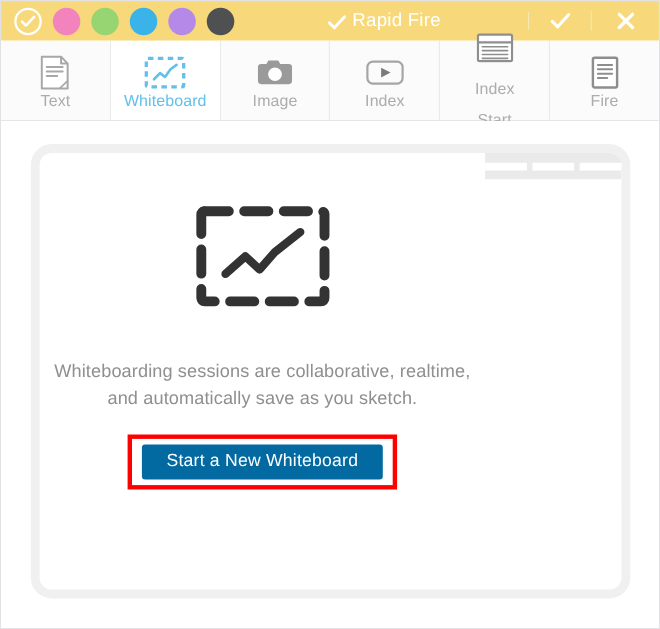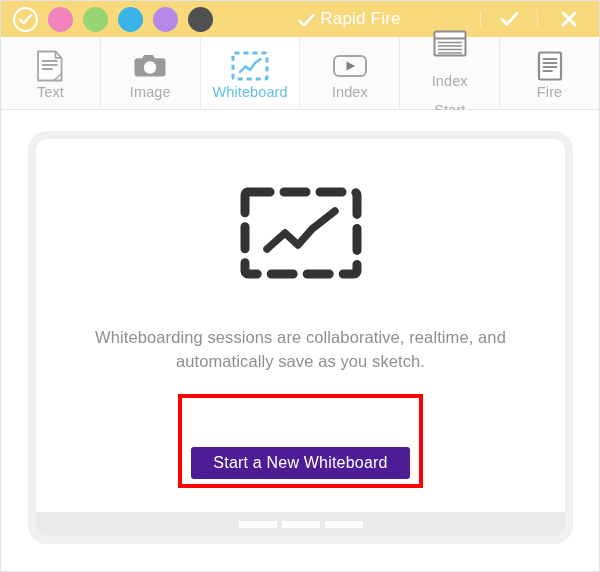--- a/index.html
+++ b/index.html
@@ -150,21 +150,21 @@
 
   .card {
     width: 100%;
     height: 413px;
     background: #ffffff;
     border: 8px solid #f0f0f0;
     border-radius: 19px;
     box-sizing: border-box;
     position: relative;
     display: flex;
-    flex-direction: column;
+    flex-direction: row;
     overflow: hidden;
   }
 
   .card-body {
     flex: 1 1 auto;
     display: flex;
     flex-direction: column;
     align-items: center;
     justify-content: flex-start;
     padding-top: 48px;
@@ -195,33 +195,32 @@
     left: -13px;
     top: -9px;
     right: -13px;
     bottom: -9px;
     border: 4px solid #ff0000;
     box-sizing: border-box;
     pointer-events: none;
   }
   .cta-button {
     display: block;
-    background: #4c1d95;
+    background: #0369a1;
     color: #ffffff;
     border: none;
     border-radius: 3px;
     font-family: "Liberation Sans", sans-serif;
     font-size: 16px;
     letter-spacing: 0.2px;
     padding: 0 22px;
     height: 32px;
     line-height: 32px;
     cursor: pointer;
     white-space: nowrap;
-    margin-top: 44px;
   }
 
   .card-footer {
     height: 24px;
     background: #eaeaea;
     display: flex;
     align-items: center;
     justify-content: center;
     gap: 5px;
     flex: 0 0 auto;
@@ -282,38 +281,38 @@
         <svg width="28" height="32" viewBox="0 0 28 32" aria-hidden="true">
           <path d="M2 1.5 H19.5 L25.5 7.8 V30.5 H2 Z" fill="#ffffff" stroke="#a8a8a8" stroke-width="1.8" stroke-linejoin="round"></path>
           <path d="M19.5 1.5 V7.8 H25.5" fill="none" stroke="#a8a8a8" stroke-width="1.8" stroke-linejoin="round"></path>
           <path d="M6.5 11 H21 M6.5 15 H21 M6.5 19 H16" stroke="#a8a8a8" stroke-width="1.8" stroke-linecap="round"></path>
           <path d="M18 30.5 L25.5 23.5" fill="none" stroke="#a8a8a8" stroke-width="1.6"></path>
         </svg>
       </span>
       <span class="tab-label">Text</span>
     </div>
 
+    <div class="tab active">
+      <span class="tab-icon">
+        <svg width="38" height="30" viewBox="0 0 38 30" aria-hidden="true">
+          <rect x="2" y="2" width="34" height="26" rx="1.5" fill="none" stroke="#63c0ea" stroke-width="3" stroke-dasharray="5 4"></rect>
+          <path d="M9 21 L14.5 15.5 L19 19 L24 12 L29.5 8" fill="none" stroke="#63c0ea" stroke-width="2.4" stroke-linecap="round" stroke-linejoin="round"></path>
+        </svg>
+      </span>
+      <span class="tab-label">Whiteboard</span>
+    </div>
+
     <div class="tab">
       <span class="tab-icon">
         <svg width="34" height="28" viewBox="0 0 34 28" aria-hidden="true">
           <path d="M11 3 H20 L21.8 6.2 H29.5 A3 3 0 0 1 32.5 9.2 V21.5 A3 3 0 0 1 29.5 24.5 H4.5 A3 3 0 0 1 1.5 21.5 V9.2 A3 3 0 0 1 4.5 6.2 H9.2 Z" fill="#9a9a9a"></path>
           <circle cx="17" cy="15.5" r="6.2" fill="#ffffff"></circle>
         </svg>
       </span>
       <span class="tab-label">Image</span>
-    </div>
-
-    <div class="tab active">
-      <span class="tab-icon">
-        <svg width="38" height="30" viewBox="0 0 38 30" aria-hidden="true">
-          <rect x="2" y="2" width="34" height="26" rx="1.5" fill="none" stroke="#63c0ea" stroke-width="3" stroke-dasharray="5 4"></rect>
-          <path d="M9 21 L14.5 15.5 L19 19 L24 12 L29.5 8" fill="none" stroke="#63c0ea" stroke-width="2.4" stroke-linecap="round" stroke-linejoin="round"></path>
-        </svg>
-      </span>
-      <span class="tab-label">Whiteboard</span>
     </div>
 
     <div class="tab">
       <span class="tab-icon">
         <svg width="36" height="28" viewBox="0 0 36 28" aria-hidden="true">
           <rect x="2" y="4" width="32" height="20" rx="5" fill="none" stroke="#a5a5a5" stroke-width="2"></rect>
           <path d="M14.5 9.5 L23 14 L14.5 18.5 Z" fill="#7b7b7b"></path>
         </svg>
       </span>
       <span class="tab-label">Index</span>

